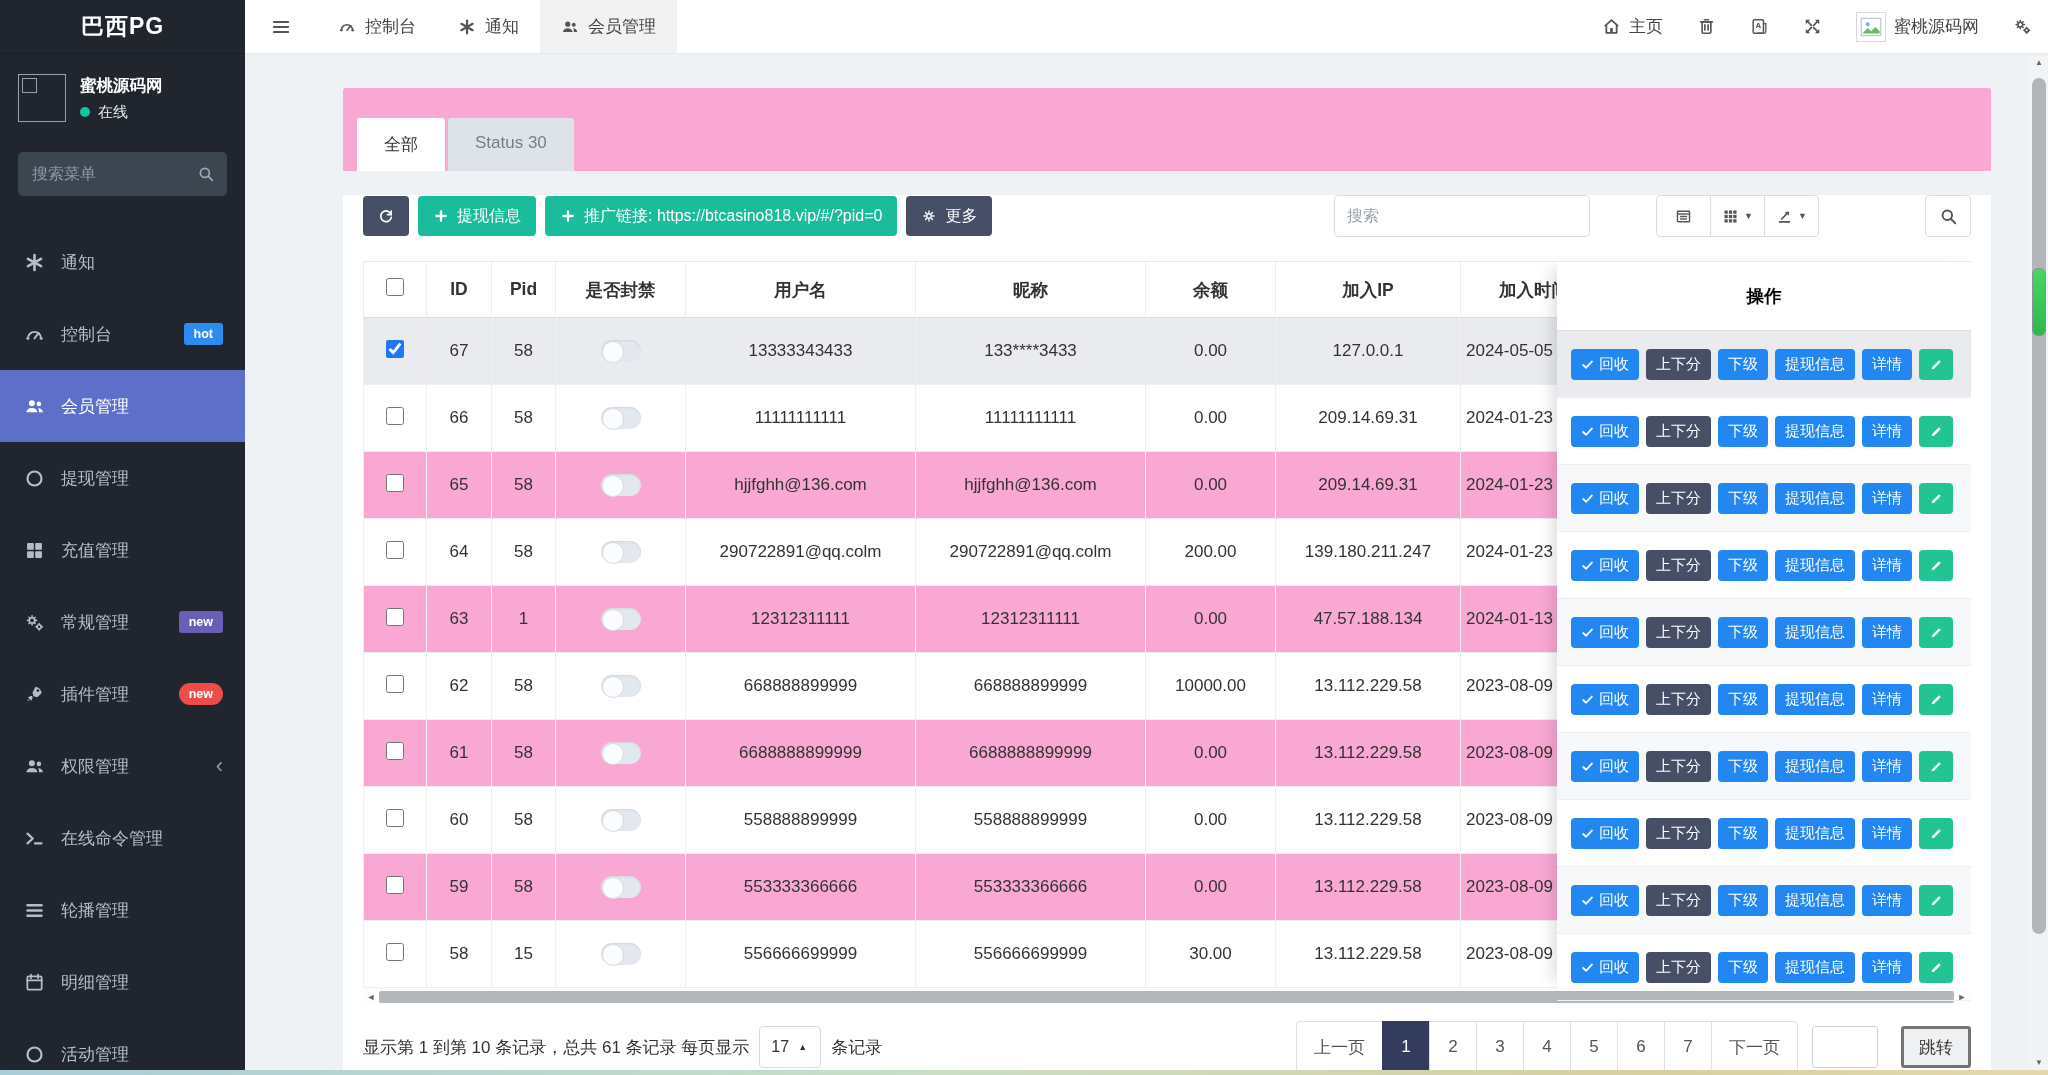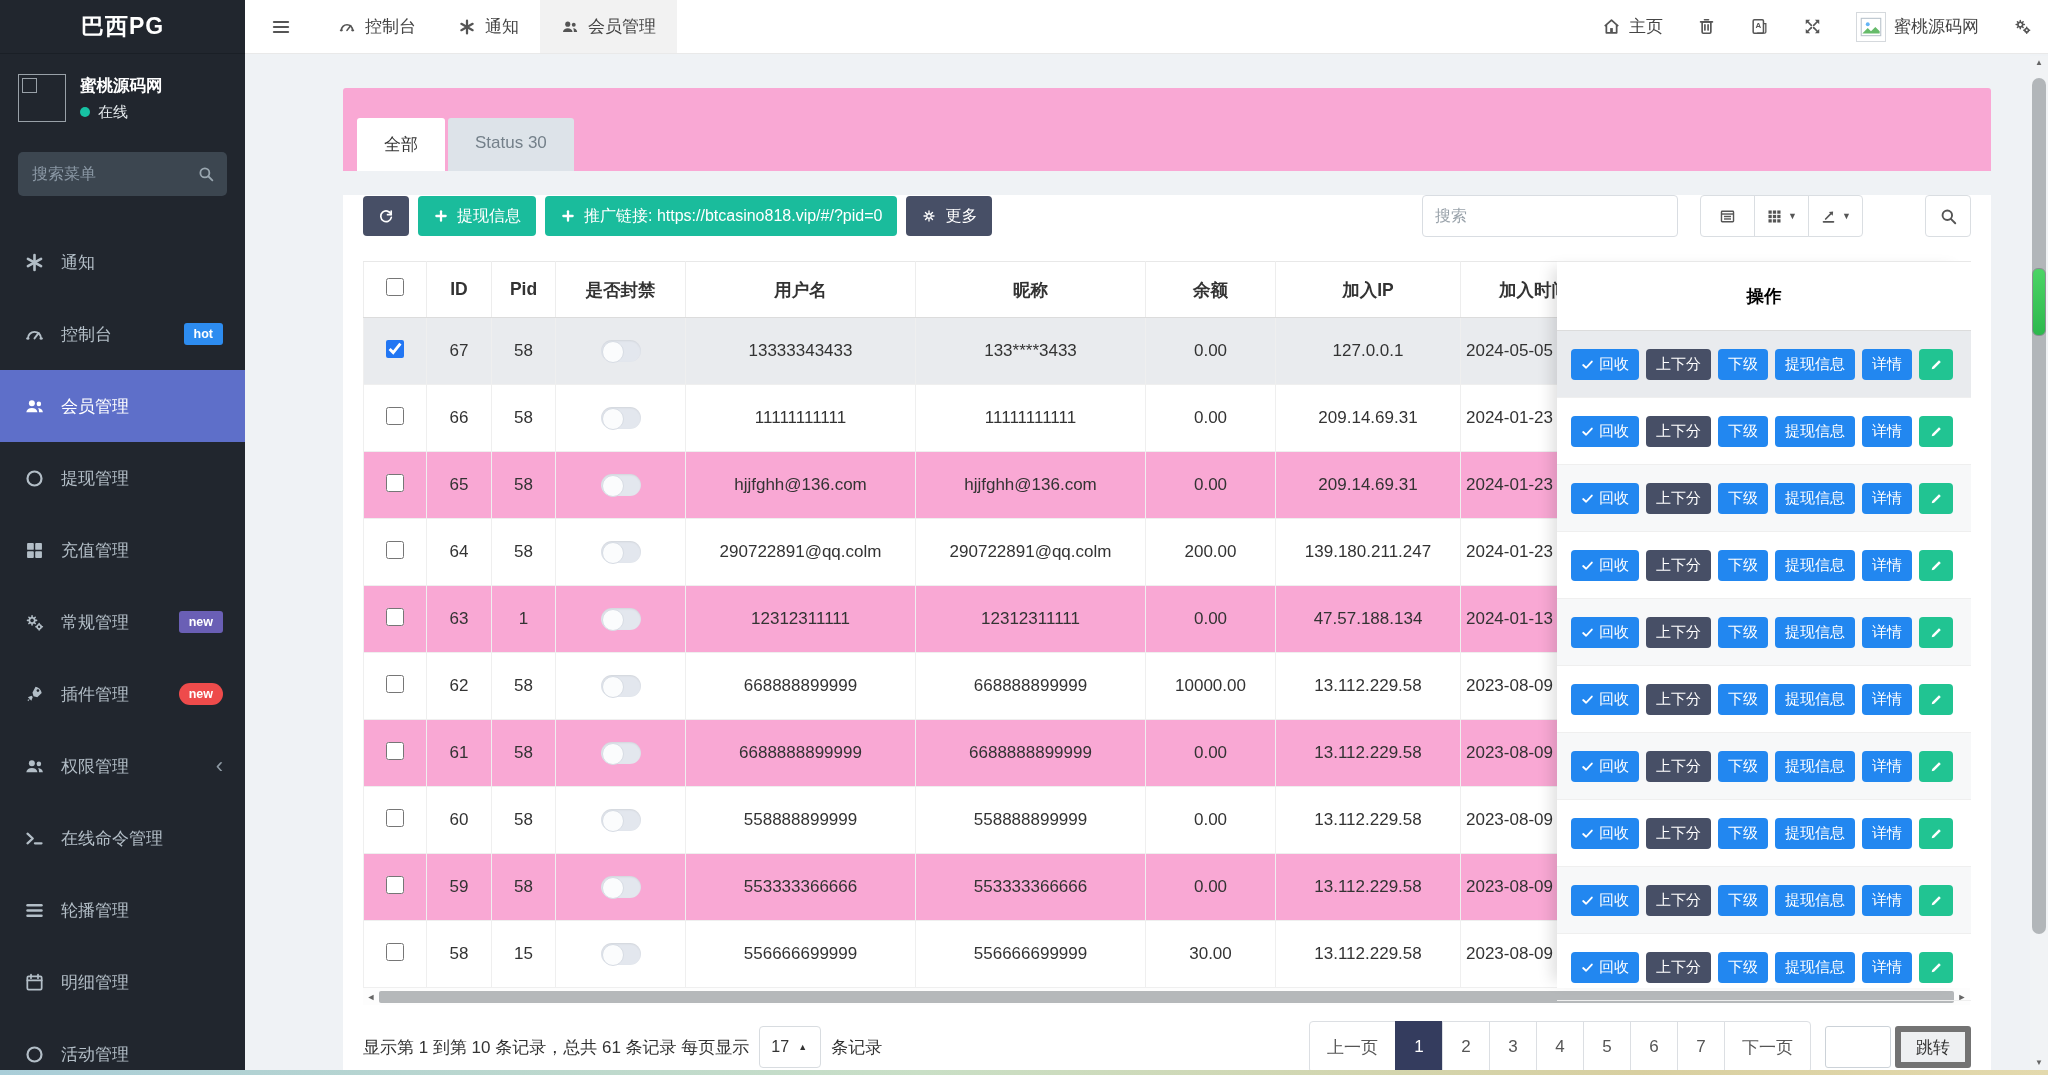--- a/index.html
+++ b/index.html
@@ -54,21 +54,21 @@
   .ctab.active { background:#fff; color:#333; }
   .card-body { background:#fff; padding:0 20px 14px; }
 
   
   .toolbar { display:flex; align-items:center; gap:9px; margin-top:24px; }
   .btn { height:40px; border:none; border-radius:4px; color:#fff; font-size:16px;
     display:inline-flex; align-items:center; gap:8px; padding:0 15px; cursor:pointer; }
   .btn svg { width:16px; height:16px; }
   .btn.dark { background:#474f66; }
   .btn.green { background:#1abc9c; }
-  .toolbar-right { margin-left:auto; display:flex; align-items:flex-end; }
+  .toolbar-right { margin-left:auto; display:flex; align-items:flex-end;gap:44px; }
   .search-input { width:256px; height:42px; border:1px solid #d9dde2; border-radius:4px;
     padding:0 12px; font-size:16px; color:#333; outline:none; }
   .search-input::placeholder { color:#9aa3ab; }
   .btn-group { display:flex; margin-left:22px; }
   .btn-group button { width:55px; height:42px; background:#fff; border:1px solid #dadee2;
     display:flex; align-items:center; justify-content:center; gap:5px; color:#555; margin-left:-1px; cursor:pointer; }
   .btn-group button:first-child { border-radius:4px 0 0 4px; margin-left:0; }
   .btn-group button:last-child { border-radius:0 4px 4px 0; }
   .btn-group svg { width:17px; height:17px; }
   .caret { font-size:9px; color:#555; }
@@ -118,21 +118,21 @@
   .pagesize { height:42px; min-width:62px; padding:0 11px; background:#fff; border:1px solid #d8dce0;
     border-radius:4px; display:inline-flex; align-items:center; gap:9px; font-size:16px; color:#333; cursor:pointer; }
   .caret-up { font-size:9px; color:#333; }
   .pagination { margin-left:auto; display:flex; }
   .page-btn { min-width:48px; height:52px; padding:0 17px; background:#fff; border:1px solid #dcdfe3;
     color:#555; font-size:17px; display:flex; align-items:center; justify-content:center; margin-left:-1px; cursor:pointer; }
   .page-btn.first { border-radius:4px 0 0 4px; margin-left:0; }
   .page-btn.last { border-radius:0 4px 4px 0; }
   .page-btn.active { background:#343c5e; border-color:#343c5e; color:#fff; }
   .jump-input { width:66px; height:42px; border:1px solid #ccd2d8; border-radius:3px; margin-left:14px; outline:none; padding:0 8px; font-size:16px; }
-  .jump-btn { height:42px; padding:0 15px; margin-left:4px; background:#eef0f2; border:6px solid #737373;
+  .jump-btn { height:42px; padding:0 15px; margin-left:23px; background:#eef0f2; border:3px solid #737373;
     border-radius:3px; font-size:17px; color:#333; cursor:pointer; }
 
   
   .v-scrollbar { position:fixed; right:0; top:56px; height:1014px; width:18px; background:#f1f3f5; z-index:20; }
   .v-arrow { height:14px; font-size:8px; color:#666; text-align:center; line-height:14px; }
   .v-arrow.down { position:absolute; bottom:0; left:0; right:0; }
   .v-track { position:absolute; top:14px; bottom:14px; left:0; right:0; }
   .v-thumb { position:absolute; left:2px; right:2px; top:8px; height:856px; background:#b2b6b9; border-radius:7px; }
   .v-marker { position:absolute; left:2px; right:2px; top:198px; height:68px; border-radius:6px;
     background:linear-gradient(#4bd465,#2db84d); border:1px solid #8a9093; }

